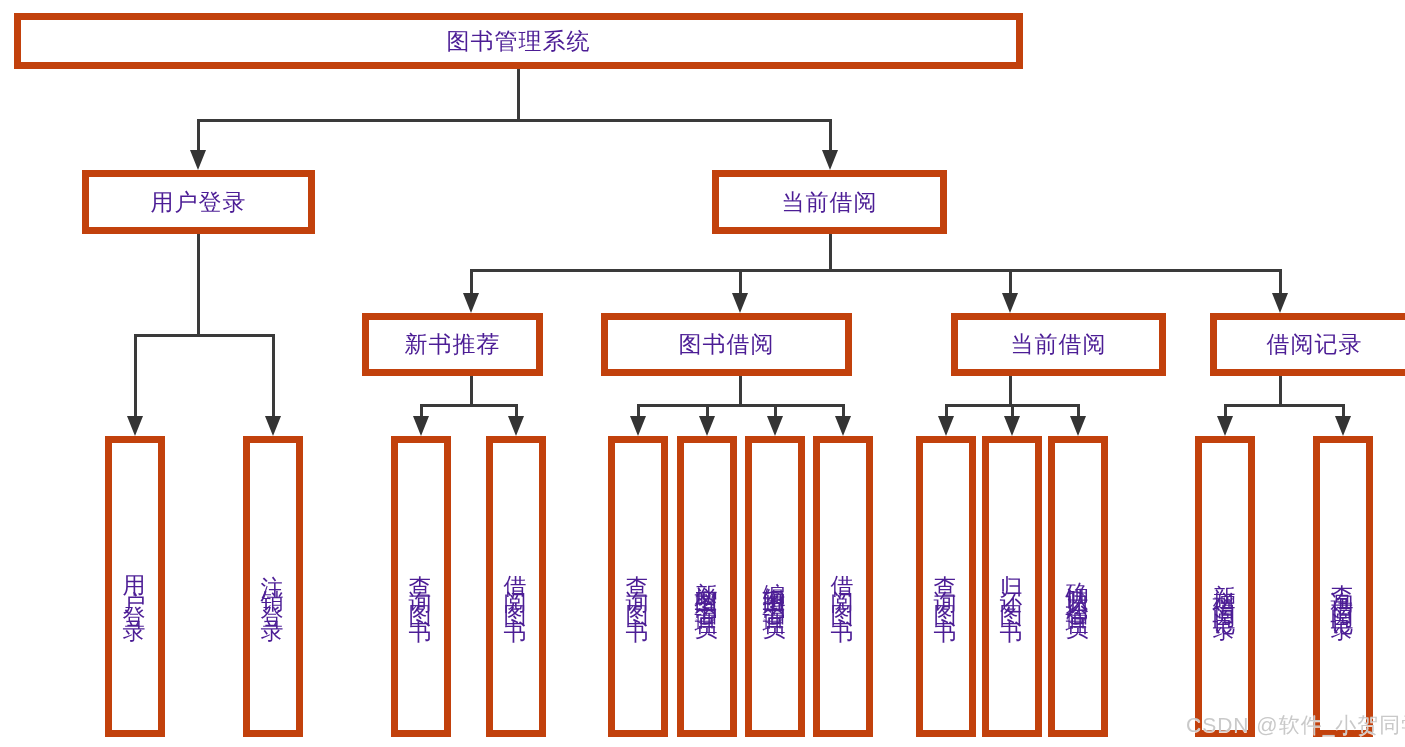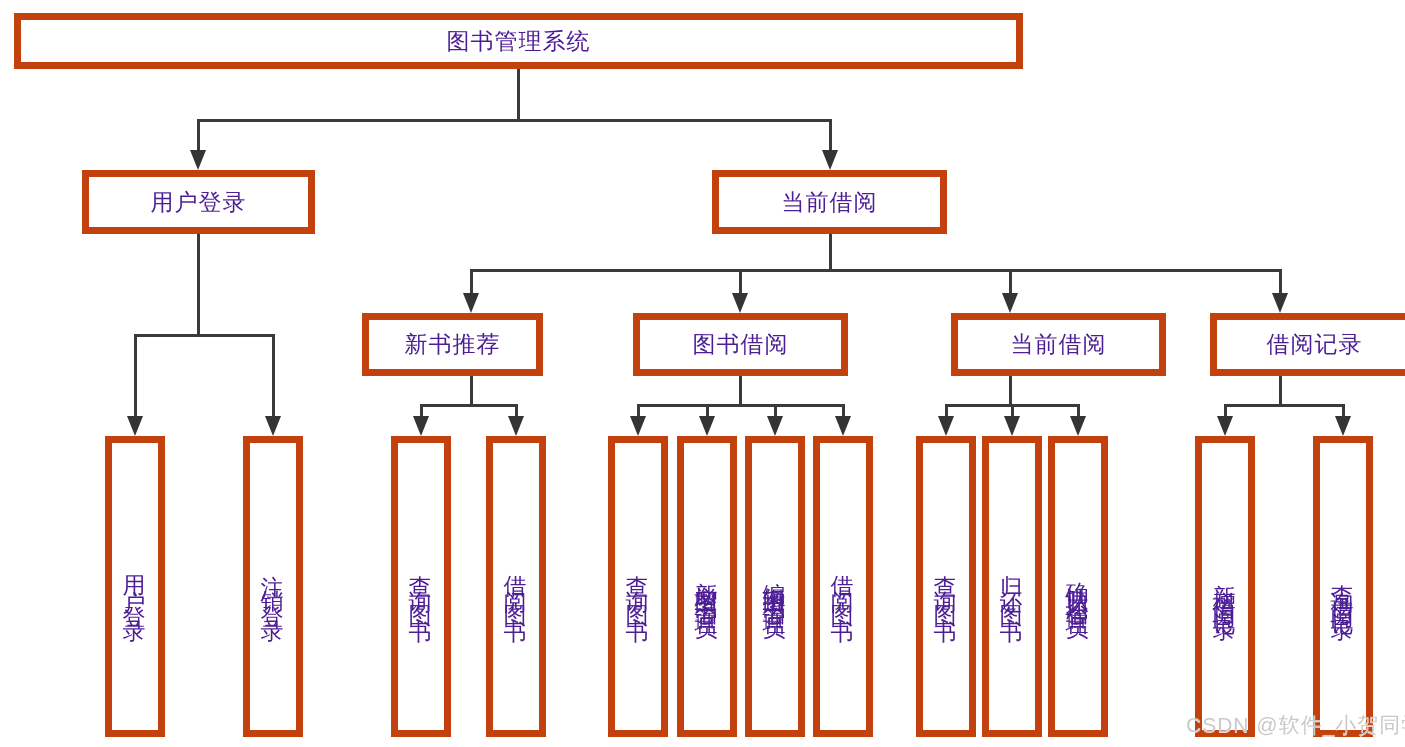--- a/index.html
+++ b/index.html
@@ -82,21 +82,21 @@
     <div class="line" style="left: 1223.5px; top: 404px; width: 3px; height: 16px;"></div>
     <div class="arrowhead" style="left: 1217px; top: 416px;"></div>
     <div class="line" style="left: 1341.5px; top: 404px; width: 3px; height: 16px;"></div>
     <div class="arrowhead" style="left: 1335px; top: 416px;"></div>
     <div class="node" style="left: 14px; top: 13px; width: 1009px; height: 56px;">图书管理系统</div>
     <div class="node" style="left: 82px; top: 170px; width: 233px; height: 64px;">用户登录</div>
     <div class="node" style="left: 712px; top: 170px; width: 235px; height: 64px;">当前借阅</div>
     <div class="node vertical" style="left: 105px; top: 436px; width: 60px; height: 301px; letter-spacing: 15px;">用户登录</div>
     <div class="node vertical" style="left: 243px; top: 436px; width: 60px; height: 301px; letter-spacing: 15px;">注销登录</div>
     <div class="node" style="left: 362px; top: 313px; width: 181px; height: 63px;">新书推荐</div>
-    <div class="node" style="left: 633px; top: 313px; width: 215px; height: 63px;">图书借阅</div>
+    <div class="node" style="left: 601px; top: 313px; width: 251px; height: 63px;">图书借阅</div>
     <div class="node" style="left: 903px; top: 313px; width: 215px; height: 63px; margin-left: 48px;">当前借阅</div>
     <div class="node" style="left: 1210px; top: 313px; width: 209px; height: 63px;">借阅记录</div>
     <div class="node vertical" style="left: 391px; top: 436px; width: 60px; height: 301px; letter-spacing: 15px;">查询图书</div>
     <div class="node vertical" style="left: 486px; top: 436px; width: 60px; height: 301px; letter-spacing: 15px;">借阅图书</div>
     <div class="node vertical" style="left: 608px; top: 436px; width: 60px; height: 301px; letter-spacing: 15px;">查询图书</div>
     <div class="node vertical" style="left: 677px; top: 436px; width: 60px; height: 301px; letter-spacing: 5px;">新增图书（管理员）</div>
     <div class="node vertical" style="left: 745px; top: 436px; width: 60px; height: 301px; letter-spacing: 5px;">编辑图书（管理员）</div>
     <div class="node vertical" style="left: 813px; top: 436px; width: 60px; height: 301px; letter-spacing: 15px;">借阅图书</div>
     <div class="node vertical" style="left: 916px; top: 436px; width: 60px; height: 301px; letter-spacing: 15px;">查询图书</div>
     <div class="node vertical" style="left: 982px; top: 436px; width: 60px; height: 301px; letter-spacing: 15px;">归还图书</div>

